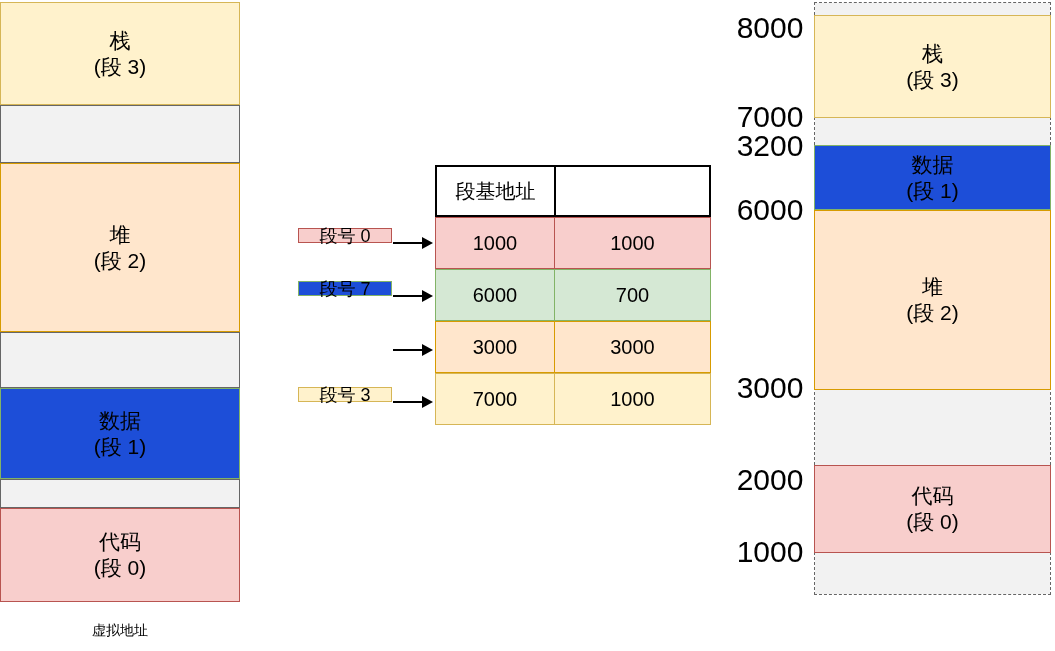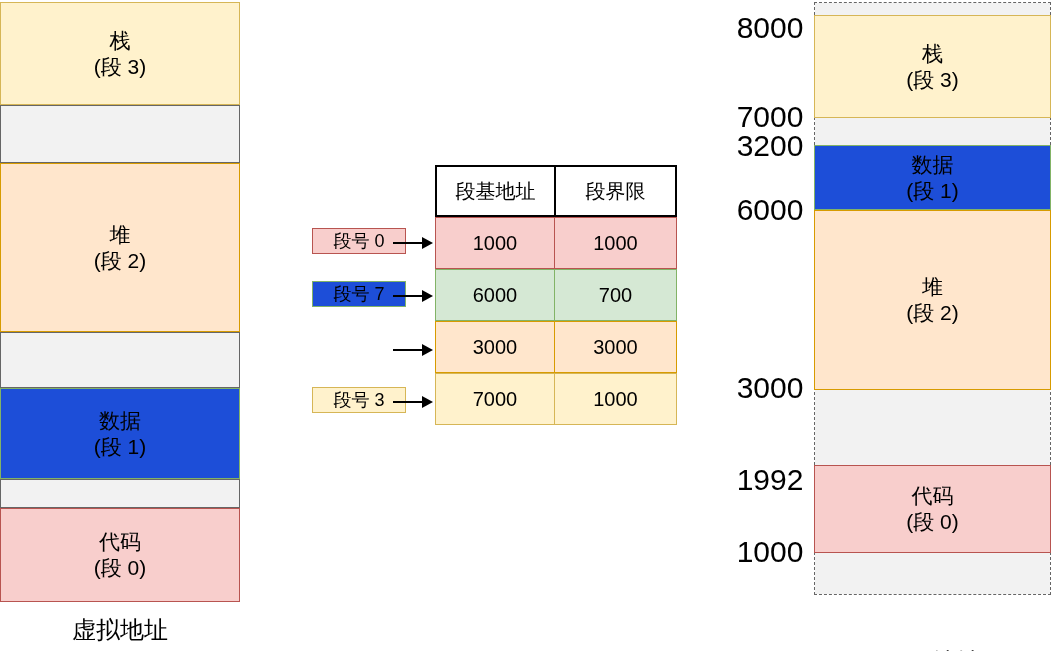--- a/index.html
+++ b/index.html
@@ -33,38 +33,38 @@
   .phys-gap { left:0; width:100%; }
 
   
   .addr {
     position:absolute; left:715px; width:110px; text-align:center;
     font-size:30px; line-height:26px;
   }
 
   
   .caption {
-    position:absolute; font-size:24px; line-height:26px; text-align:center;
+    position:absolute; font-size:14px; line-height:26px; text-align:center;
   }
 
   
   .tag {
-    position:absolute; left:312px; width:94px; height:26px; box-sizing:border-box;
+    position:absolute; left:298px; width:94px; height:15px; box-sizing:border-box;
     display:flex; align-items:center; justify-content:center; font-size:18px;
   }
 
   
   .arrow-line { position:absolute; left:393px; width:30px; height:2px; background:#000; }
   .arrow-head {
     position:absolute; left:422px; width:0; height:0;
     border-left:11px solid #000; border-top:6px solid transparent; border-bottom:6px solid transparent;
   }
 
   
-  .tbl { position:absolute; left:435px; top:165px; width:242px;border-radius:23px; }
+  .tbl { position:absolute; left:435px; top:165px; width:276px;border-radius:23px; }
   .trow { display:flex; height:52px; box-sizing:border-box; }
   .cell {
     display:flex; align-items:center; justify-content:center;
     font-size:20px; box-sizing:border-box;
   }
   .cell1 { width:119px; } .cell2 { flex:1; }
   .thead { border:2px solid #000; background:#fff; }
   .thead .cell1 { border-right:2px solid #000; }
   .trow-red    { border:1.5px solid #B85450; background:#F8CECC; }
   .trow-red .cell1    { border-right:1.5px solid #B85450; }
@@ -112,21 +112,20 @@
   <div class="arrow-line" style="top:349px"></div>
   <div class="arrow-head" style="top:344px"></div>
 
   <div class="tag c-yellow" style="top:387px">段号 3</div>
   <div class="arrow-line" style="top:401px"></div>
   <div class="arrow-head" style="top:396px"></div>
 
   <div class="tbl">
     <div class="trow thead">
       <div class="cell cell1">段基地址</div>
-      <div class="cell cell2">段界限</div>
     </div>
     <div class="trow trow-red">
       <div class="cell cell1">1000</div>
       <div class="cell cell2">1000</div>
     </div>
     <div class="trow trow-green">
       <div class="cell cell1">6000</div>
       <div class="cell cell2">700</div>
     </div>
     <div class="trow trow-orange">
@@ -160,18 +159,18 @@
       <div>(段 0)</div>
     </div>
     <div class="box c-grayfill phys-gap" style="top:550px;height:41px"></div>
   </div>
 
   <div class="addr" style="top:15px">8000</div>
   <div class="addr" style="top:104px">7000</div>
   <div class="addr" style="top:133px">3200</div>
   <div class="addr" style="top:197px">6000</div>
   <div class="addr" style="top:375px">3000</div>
-  <div class="addr" style="top:467px">1992</div>
+  <div class="addr" style="top:467px">2000</div>
   <div class="addr" style="top:539px">1000</div>
 
   <div class="caption" style="left:814px;width:237px;top:649px">物理地址</div>
 
 </div>
 
 </body></html>

